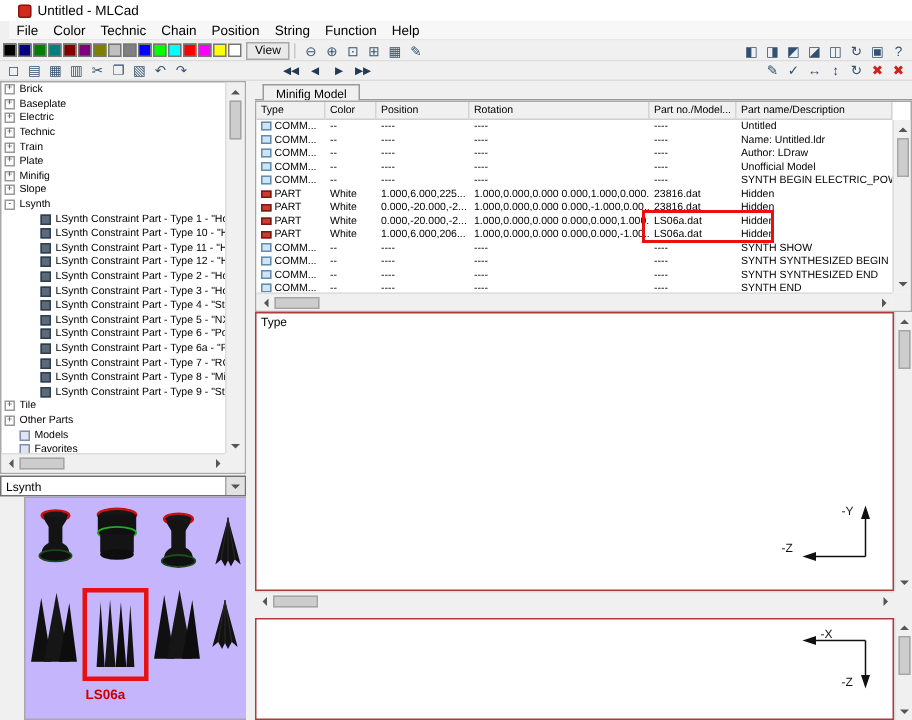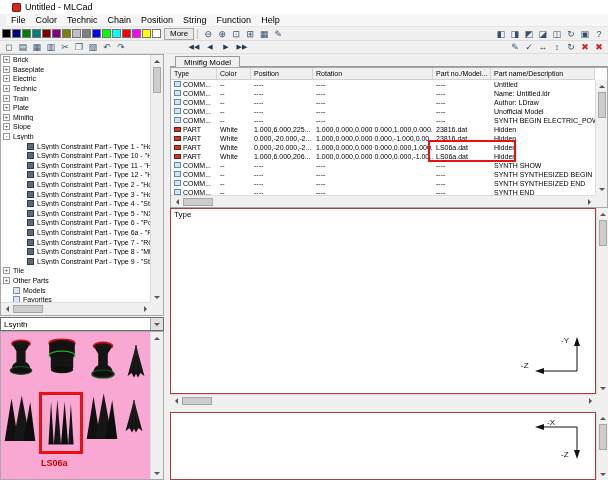--- a/index.html
+++ b/index.html
@@ -55,22 +55,22 @@
     background:#fff; border:1px solid #707070; display:flex; align-items:center; }
   .combo-text { flex:1; padding-left:3px; font-size:8px; }
   .combo-btn { width:13px; height:100%; background:#e1e1e1; border-left:1px solid #a8a8a8;
     display:flex; align-items:center; justify-content:center; }
   .tri-down, .tri-up, .tri-left, .tri-right { width:0; height:0; border:3px solid transparent; }
   .tri-down  { border-top-color:#555; margin-top:3px; }
   .tri-up    { border-bottom-color:#555; margin-bottom:3px; }
   .tri-left  { border-right-color:#555; margin-right:3px; }
   .tri-right { border-left-color:#555; margin-left:3px; }
 
-  .parts-area { position:absolute; left:0; top:331px; width:164px; height:149px;
-    background:#f9a8d4; border:1px solid #a8a8a8; }
+  .parts-area { position:absolute; left:16px; top:331px; width:164px; height:149px;
+    background:#c4b5fd; border:1px solid #a8a8a8; }
   .thumb { position:absolute; }
   .thumb svg { width:100%; height:100%; display:block; }
   .t1 { left:4px;  top:4px;  width:32px; height:46px; }
   .t2 { left:40px; top:4px;  width:42px; height:48px; }
   .t3 { left:86px; top:6px;  width:32px; height:48px; }
   .t4 { left:122px;top:8px;  width:26px; height:44px; }
   .t5 { left:2px;  top:54px; width:34px; height:66px; }
   .t7 { left:84px; top:58px; width:34px; height:54px; }
   .t8 { left:120px;top:62px; width:26px; height:46px; }
   .hlbox { position:absolute; left:38px; top:60px; width:44px; height:62px;
@@ -232,21 +232,21 @@
       <span class="swatch" style="background: rgb(0, 255, 255);"></span>
 
       <span class="swatch" style="background: rgb(255, 0, 0);"></span>
 
       <span class="swatch" style="background: rgb(255, 0, 255);"></span>
 
       <span class="swatch" style="background: rgb(255, 255, 0);"></span>
 
       <span class="swatch" style="background: rgb(255, 255, 255);"></span>
     </div>
-  <button class="more-btn">More</button>
+  <button class="more-btn">View</button>
   <span class="sep"></span>
   <div class="icons">
 
       <span class="tbico">⊖</span>
 
       <span class="tbico">⊕</span>
 
       <span class="tbico">⊡</span>
 
       <span class="tbico">⊞</span>

